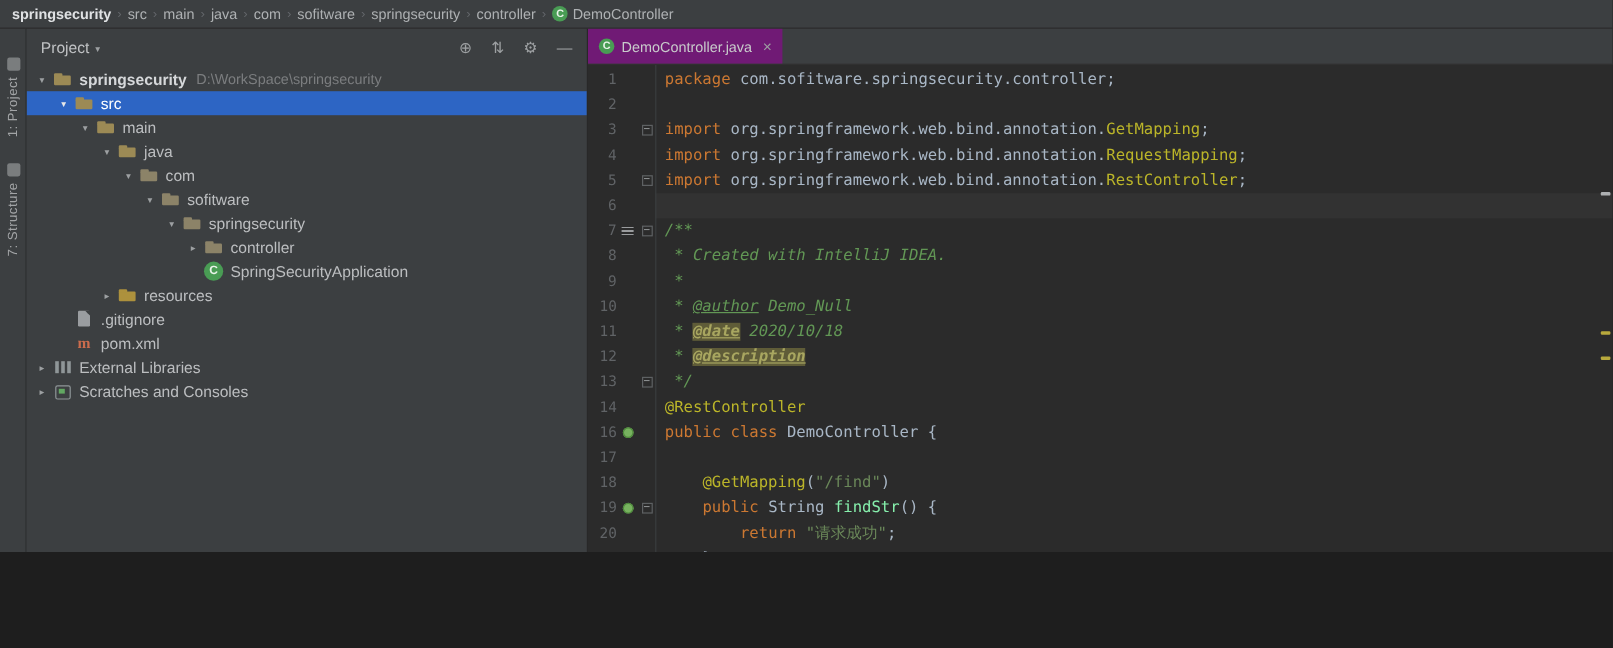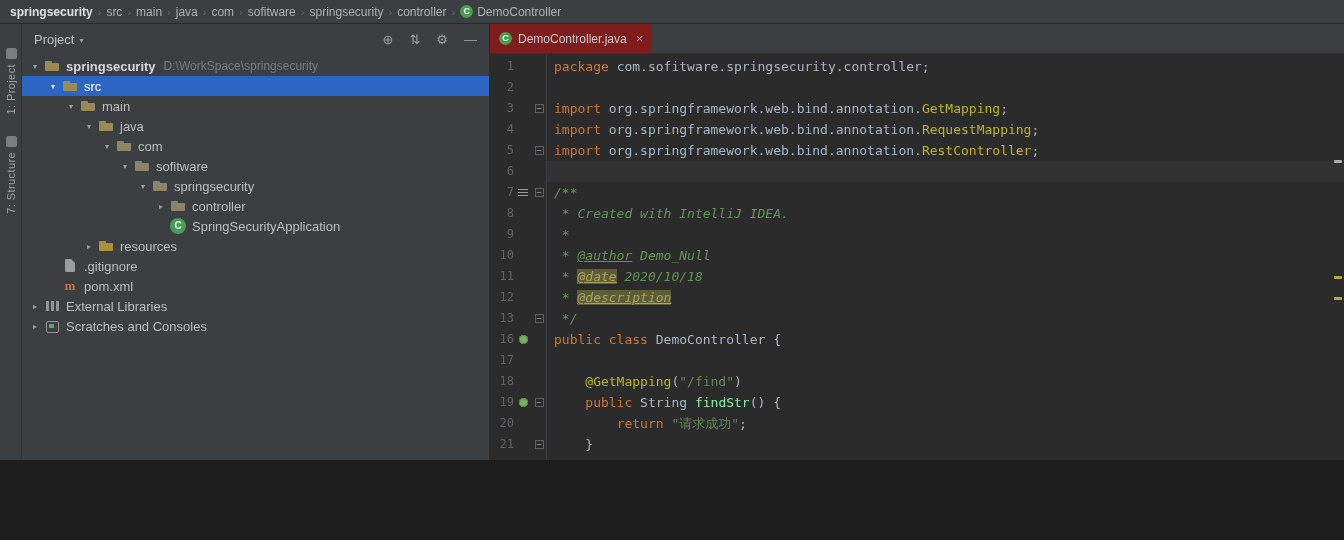--- a/index.html
+++ b/index.html
@@ -56,21 +56,21 @@
   .ico.file::after{content:"";position:absolute;left:9px;top:1px;border:2px solid #3c3f41;border-left-color:transparent;border-bottom-color:transparent;}
   .ico.maven::before{content:"m";position:absolute;left:0;top:0;width:16px;color:#cb6c4d;
     font:bold 13px/16px "Liberation Serif",serif;text-align:center;}
   .ico.libraries::before{content:"";position:absolute;left:2px;top:3px;width:3px;height:10px;
     background:#8f9698;box-shadow:5px 0 0 #8f9698,10px 0 0 #8f9698;}
   .ico.scratches::before{content:"";position:absolute;left:2px;top:3px;width:11px;height:10px;border:1px solid #8f9698;border-radius:2px;}
   .ico.scratches::after{content:"";position:absolute;left:5px;top:6px;width:5px;height:4px;background:#62a862;}
   
   .editor{flex:1;display:flex;flex-direction:column;min-width:0;}
   .tabbar{height:30px;background:#3c3f41;border-bottom:1px solid #323232;display:flex;align-items:stretch;flex:none;}
-  .tab{display:flex;align-items:center;gap:6px;padding:0 9px;background:#7f1d1d;font-size:12px;color:#c8cacb;cursor:default;}
+  .tab{display:flex;align-items:center;gap:6px;padding:0 9px;background:#701a75;font-size:12px;color:#c8cacb;cursor:default;}
   .tab-close{color:#9da0a2;font-size:13px;margin-left:3px;}
   .ci{width:13px;height:13px;border-radius:50%;background:#499C54;position:relative;flex:none;}
   .ci::before{content:"C";position:absolute;left:0;top:0;width:13px;color:#eaf4ea;
     font:bold 9px/13px "Liberation Sans",sans-serif;text-align:center;}
   .ebody{flex:1;position:relative;background:#2b2b2b;font-family:"DejaVu Sans Mono",monospace;
     font-size:13px;overflow:hidden;padding-top:2px;}
   .gutter-line{position:absolute;left:56px;top:0;bottom:0;width:1px;background:#3a3d3f;}
   .code-row{display:flex;height:21px;align-items:stretch;}
   .ln{width:24px;flex:none;text-align:right;color:#606366;font-size:12px;line-height:21px;cursor:default;}
   .gico{width:18px;flex:none;display:flex;align-items:center;justify-content:center;}
@@ -83,21 +83,21 @@
   .code{flex:1;padding-left:8px;white-space:pre;line-height:21px;}
   .code.caretline{background:#323232;}
   
   .kw{color:#cc7832;}
   .pl{color:#a9b7c6;}
   .ann{color:#bbb529;}
   .str{color:#6a8759;}
   .mth{color:#86efac;}
   .doc{color:#629755;font-style:italic;}
   .doctag{color:#629755;font-style:italic;font-weight:normal;text-decoration:underline;}
-  .dochl{color:#a8a660;background:#5f5c38;font-style:italic;font-weight:normal;text-decoration:underline;}
+  .dochl{color:#a8a660;background:#5f5c38;font-style:italic;font-weight:bold;text-decoration:underline;}
   
   .stripe{position:absolute;right:0;top:0;bottom:0;width:12px;}
   .mark{position:absolute;right:2px;width:8px;height:3px;border-radius:1px;}
   .mark.caretmark{top:106px;background:#aeb0b2;}
   .mark.warn1{top:222px;background:#b8a93d;}
   .mark.warn2{top:243px;background:#b8a93d;}
 </style>
 </head>
 <body>
 
@@ -336,20 +336,26 @@
             </div>
             <div class="code-row">
               <span class="ln">13</span>
               <span class="gico"></span>
               <span class="fold">
                 <span class="fbox">−</span>
               </span>
               <span class="code"><span class="doc"> */</span></span>
             </div>
             <div class="code-row">
+              <span class="ln">14</span>
+              <span class="gico"></span>
+              <span class="fold"></span>
+              <span class="code"><span class="ann">@RestController</span></span>
+            </div>
+            <div class="code-row">
               <span class="ln">16</span>
               <span class="gico bean"></span>
               <span class="fold"></span>
               <span class="code"><span class="kw">public class </span><span class="pl">DemoController {</span></span>
             </div>
             <div class="code-row">
               <span class="ln">17</span>
               <span class="gico"></span>
               <span class="fold"></span>
               <span class="code"></span>

